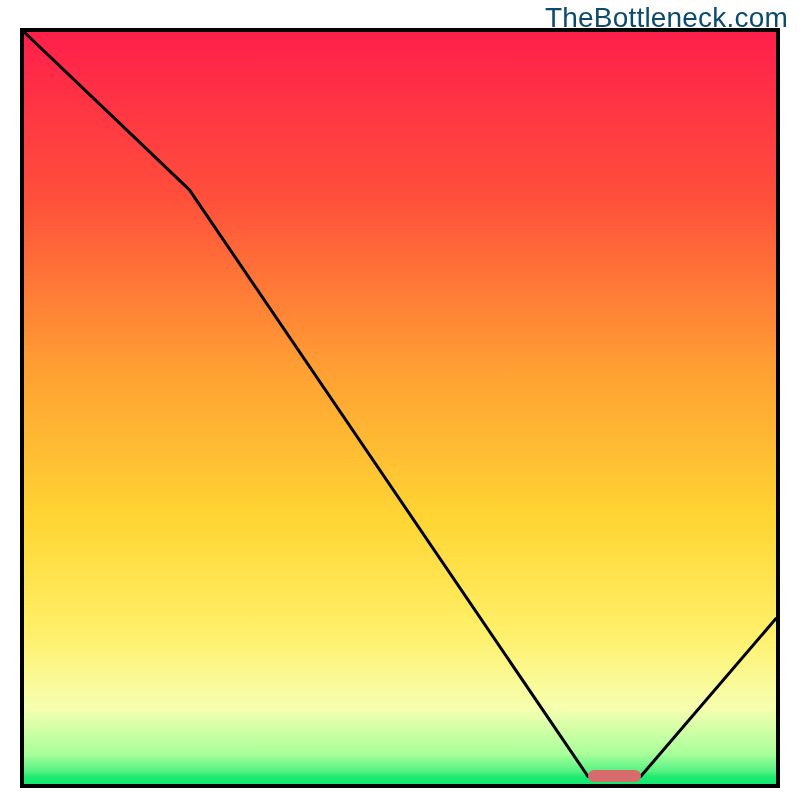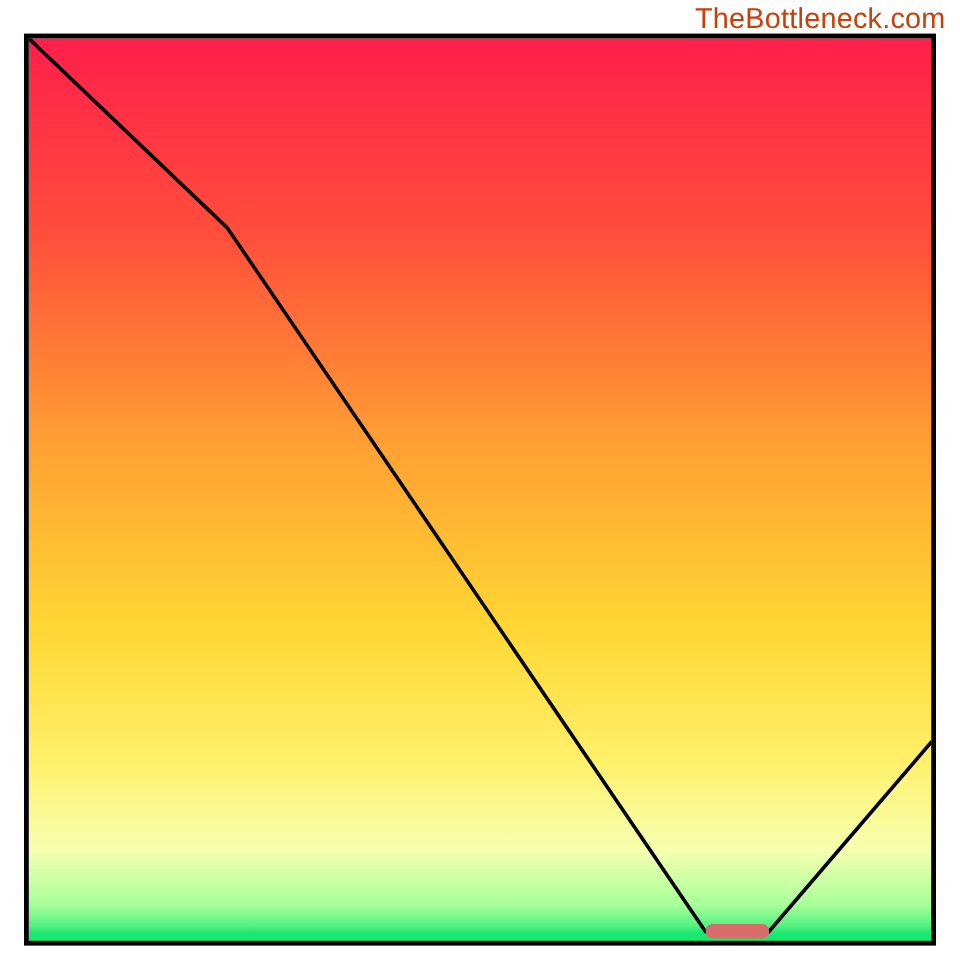--- a/index.html
+++ b/index.html
@@ -13,22 +13,22 @@
   }
   #stage {
     position: relative;
     width: 800px;
     height: 800px;
   }
   .watermark {
     position: absolute;
     top: 2px;
     right: 12px;
-    color: #c2410c;
-    font-size: 24px;
+    color: #0c4a6e;
+    font-size: 28px;
     font-weight: 500;
     letter-spacing: 0.2px;
     z-index: 10;
   }
   .plot-frame {
     position: absolute;
     box-sizing: border-box;
     background: #ffffff;
   }
   .plot-frame::after {

